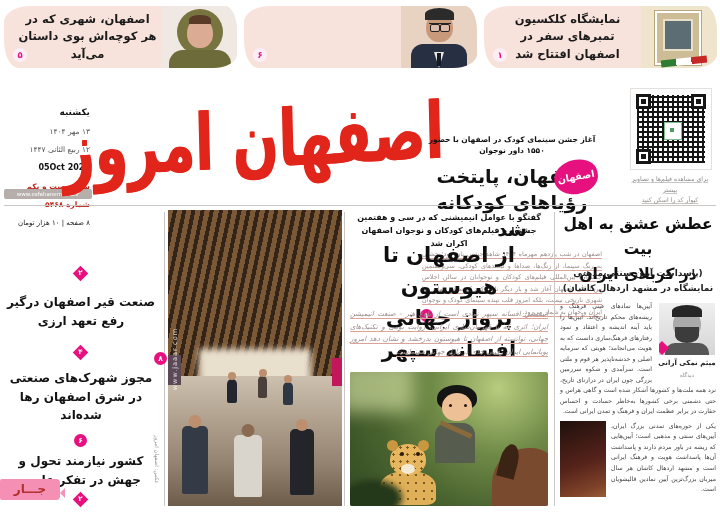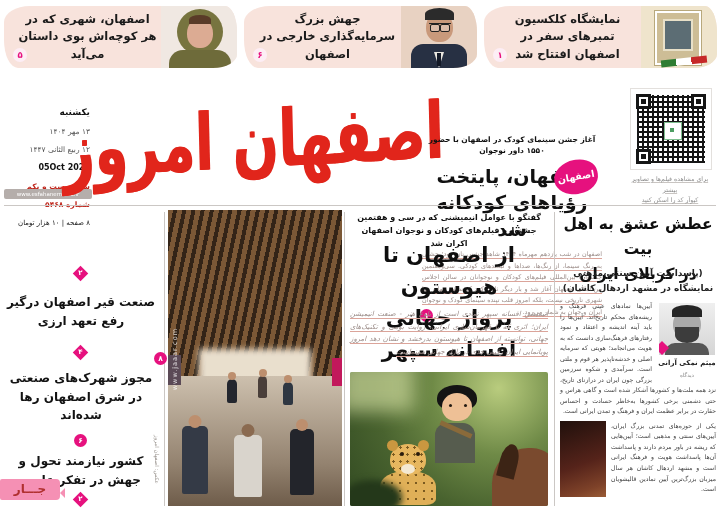--- a/index.html
+++ b/index.html
@@ -219,21 +219,20 @@
   <div class="topbox" style="left:244px">
     <div class="pic">
       <div class="man-bg"></div>
         <div class="man-body"></div>
         <div class="man-shirt"></div>
       <div class="man-tie"></div>
         <div class="man-head"></div>
         <div class="man-hair"></div>
       <div class="man-glasses"></div>
     </div>
-    <div class="txt">جهش بزرگ سرمایه‌گذاری خارجی در اصفهان</div>
     <div class="pagebadge">۶</div>
   </div>
 
   <div class="topbox" style="left:4px">
     <div class="pic">
       <div class="woman-bg"></div>
         <div class="woman-scarf"></div>
         <div class="woman-body"></div>
       <div class="woman-face"></div>
         <div class="woman-fringe"></div>

